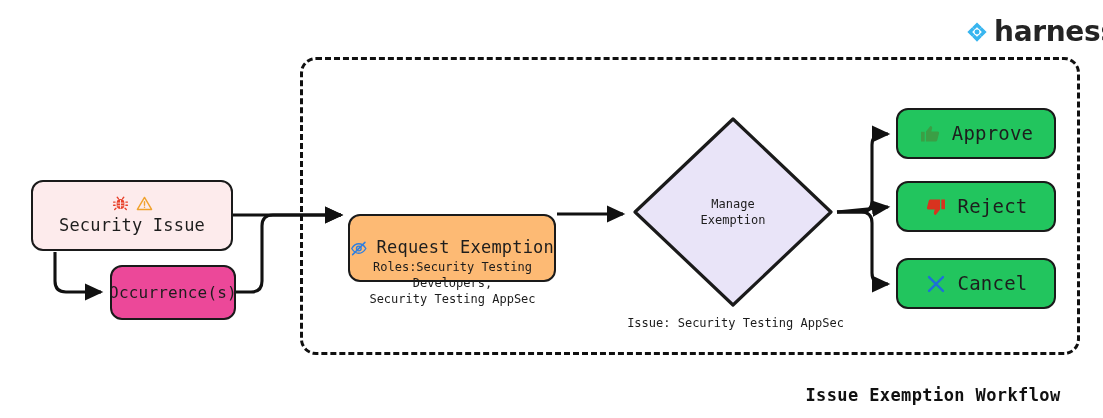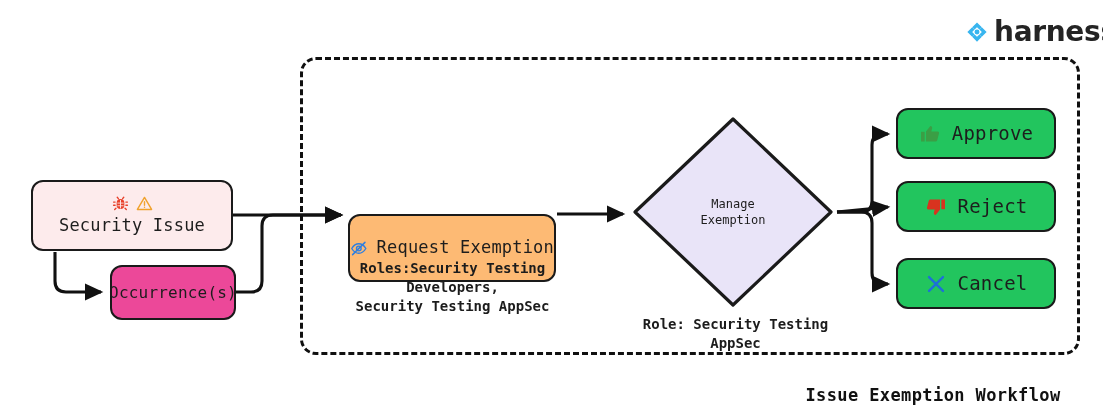--- a/index.html
+++ b/index.html
@@ -121,22 +121,22 @@
     font-size: 12px;
     line-height: 1.35;
     white-space: pre-line;
   }
 
   
   .caption {
     position: absolute;
     text-align: center;
     font-family: "DejaVu Sans Mono", monospace;
-    font-weight: 700;
-    font-size: 14px;
+    font-weight: 400;
+    font-size: 12px;
     color: #1c1c1c;
     line-height: 1.35;
     white-space: pre-line;
   }
   #caption-request { left: 330px; top: 259px; width: 245px; }
   #caption-manage  { left: 618px; top: 315px; width: 235px; }
 
   #diagram-title {
     position: absolute;
     left: 783px; top: 385px;
@@ -237,21 +237,21 @@
 Security Testing AppSec</div>
 
   <div id="node-manage-exemption">
     <svg width="206" height="196" viewBox="0 0 206 196">
       <path d="M103 5 L201 98 L103 191 L5 98 Z" fill="#e9e4f8" stroke="#1a1a1a" stroke-width="3.2" stroke-linejoin="round"></path>
     </svg>
     <div class="diamond-text">Manage
 Exemption</div>
   </div>
 
-  <div class="caption" id="caption-manage">Role: Security Testing AppSec</div>
+  <div class="caption" id="caption-manage">Issue: Security Testing AppSec</div>
 
   <div class="node outcome" id="node-approve">
     <svg width="22" height="22" viewBox="0 0 24 24">
       <rect x="2.2" y="9.6" width="4" height="10.6" fill="#3b9e45"></rect>
       <path d="M7.6 20.2 V9.4 L12.4 3.2 C13.9 3.2 14.6 4.4 14.3 5.9 L13.4 9.4 H20.4 C21.5 9.4 22.1 10.4 21.8 11.5 L19.9 18.7 C19.6 19.7 18.8 20.2 17.8 20.2 Z" fill="#3b9e45"></path>
     </svg>
     <span class="label">Approve</span>
   </div>
 
   <div class="node outcome" id="node-reject">

